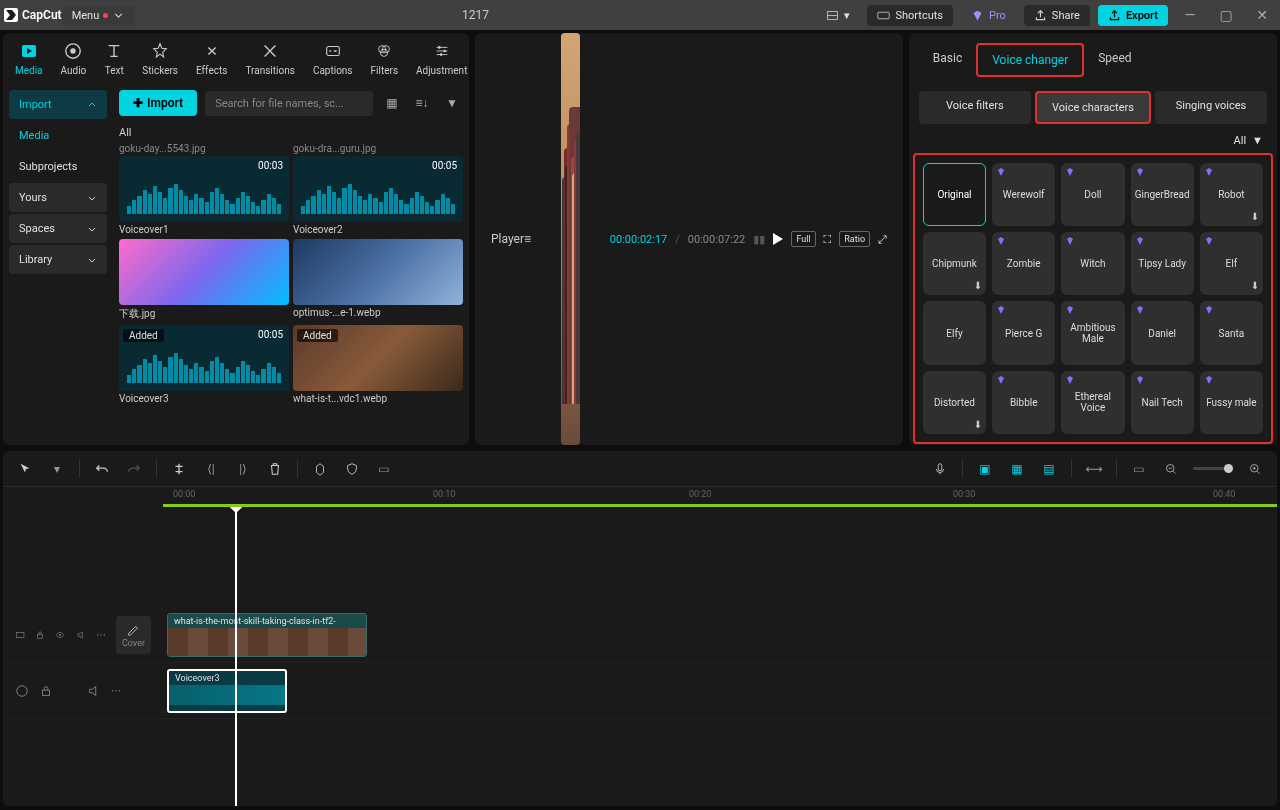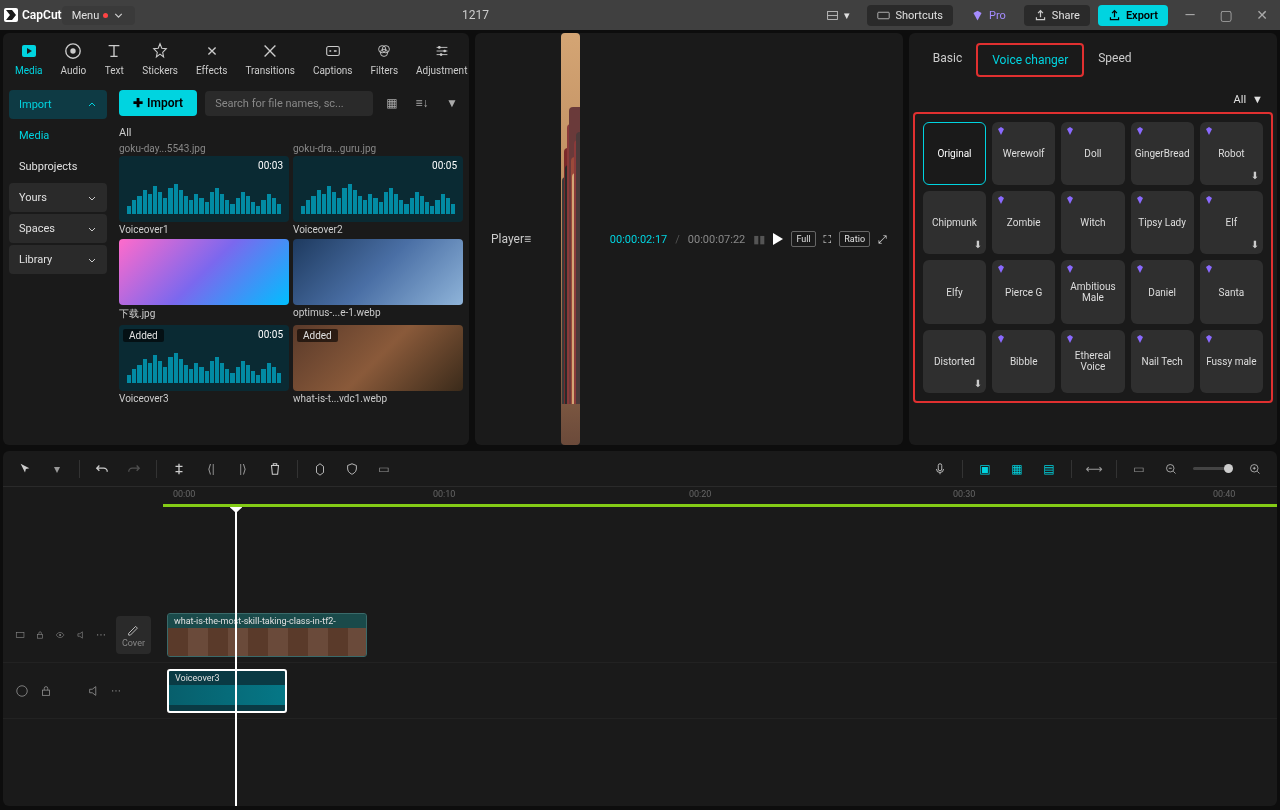--- a/index.html
+++ b/index.html
@@ -456,20 +456,25 @@
       </div>
     </div>
   </div>
 
   <div class="right-panel">
     <div class="rp-tabs">
       <div class="rp-tab">Basic</div>
       <div class="rp-tab active red-box">Voice changer</div>
       <div class="rp-tab">Speed</div>
     </div>
+    <div class="rp-subtabs">
+      <div class="rp-subtab">Voice filters</div>
+      <div class="rp-subtab active red-box">Voice characters</div>
+      <div class="rp-subtab">Singing voices</div>
+    </div>
     <div class="all-filter">
       <span>All</span>
       <span>▼</span>
     </div>
     <div class="voice-grid red-box" id="voice-grid">
         <div class="voice-card original">Original</div>
         <div class="voice-card">Werewolf<span class="gem">
             <svg viewBox="0 0 10 10">
               <path d="M2 3l3-2 3 2-3 6z" fill="#8a6aff"></path>
             </svg>

